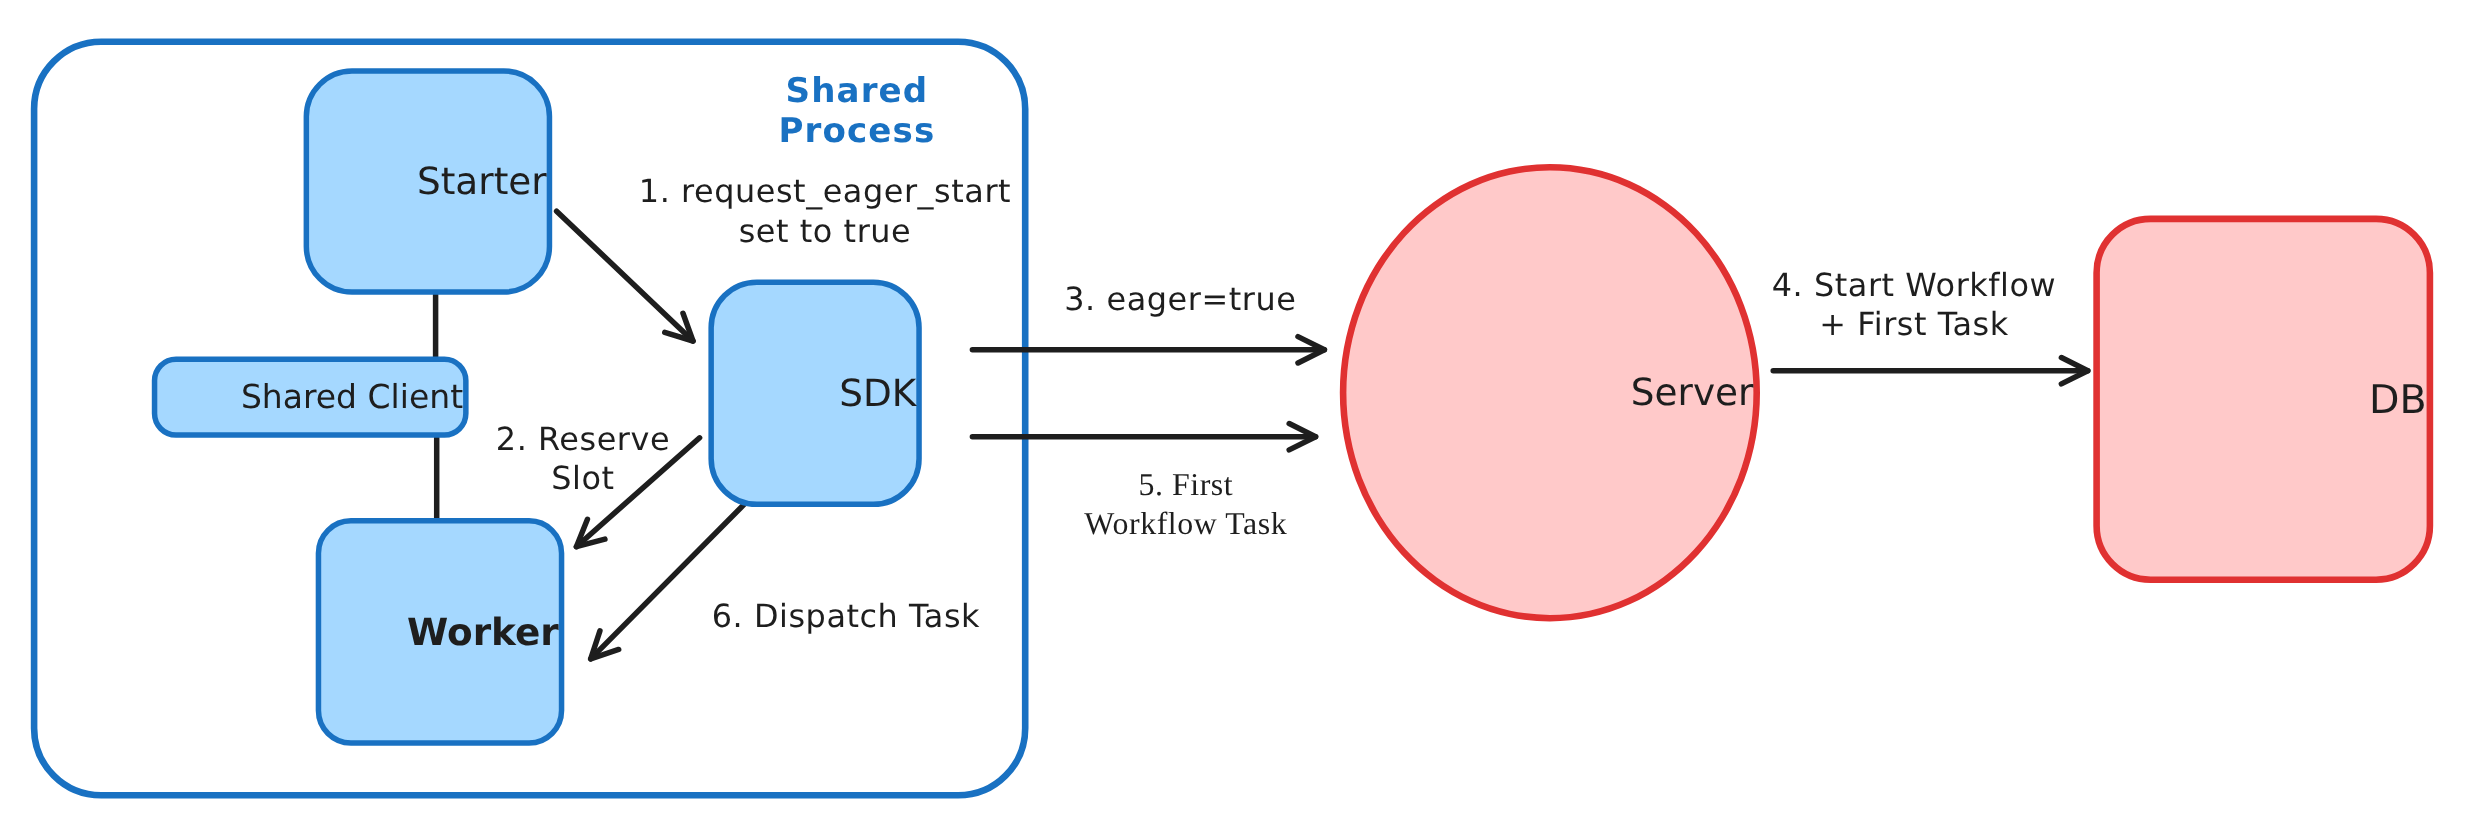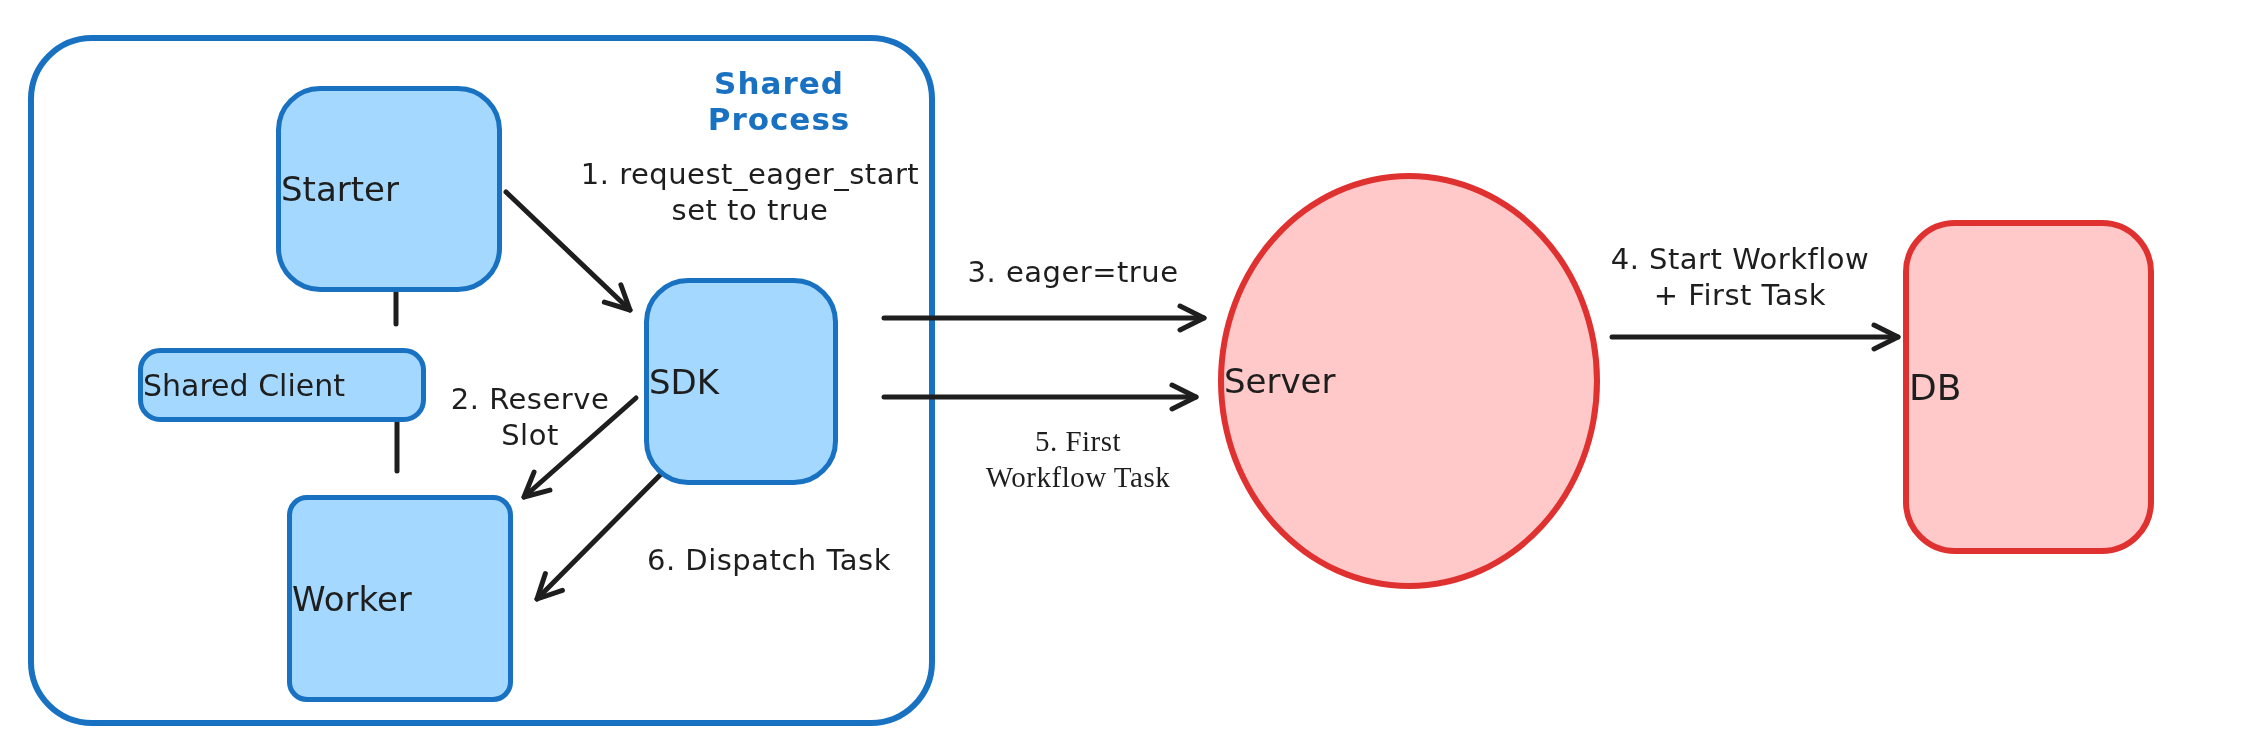--- a/index.html
+++ b/index.html
@@ -46,40 +46,39 @@
     font-size: 31px;
     font-weight: bold;
     letter-spacing: 1px;
     color: var(--blue-border);
   }
   
   .node {
     position: absolute;
     display: flex;
     align-items: center;
-    justify-content: flex-start;
+    justify-content: flex-end;
     text-align: center;
     font-size: 34px;
     color: var(--ink);
-    margin-top: 24px;
   }
   .node.blue {
     background: var(--blue-fill);
     border: 5px solid var(--blue-border);
   }
   .node.red {
     background: var(--red-fill);
     border: 6px solid var(--red-border);
   }
   .node-starter { left: 276px; top: 62px;  width: 226px; height: 206px; border-radius: 44px; }
   .node-shared-client { left: 138px; top: 324px; width: 288px; height: 74px; border-radius: 22px; font-size: 30px; }
-  .node-worker  { left: 287px; top: 471px; width: 226px; height: 207px; border-radius: 20px; }
+  .node-worker  { left: 287px; top: 471px; width: 226px; height: 207px; border-radius: 32px; font-weight: bold; }
   .node-sdk     { left: 644px; top: 254px; width: 194px; height: 207px; border-radius: 44px; }
   .node-server  { left: 1218px; top: 149px; width: 382px; height: 416px; border-radius: 50%; }
-  .node-db      { left: 1903px; top: 196px; width: 251px; height: 334px; border-radius: 52px; font-size: 36px; }
+  .node-db      { left: 1903px; top: 196px; width: 309px; height: 334px; border-radius: 52px; font-size: 36px; }
   
   .annotation {
     position: absolute;
     transform: translate(-50%, -50%);
     white-space: pre-line;
     text-align: center;
     font-size: 29px;
     line-height: 1.25;
     letter-spacing: 0.5px;
     color: var(--ink);

